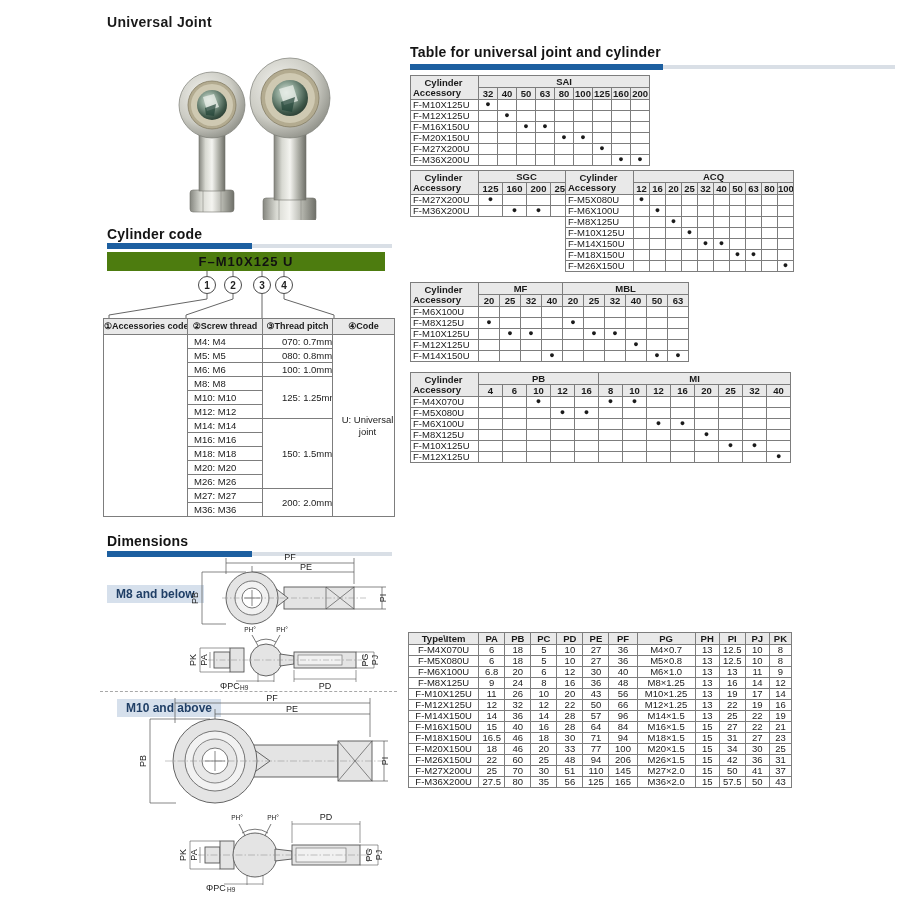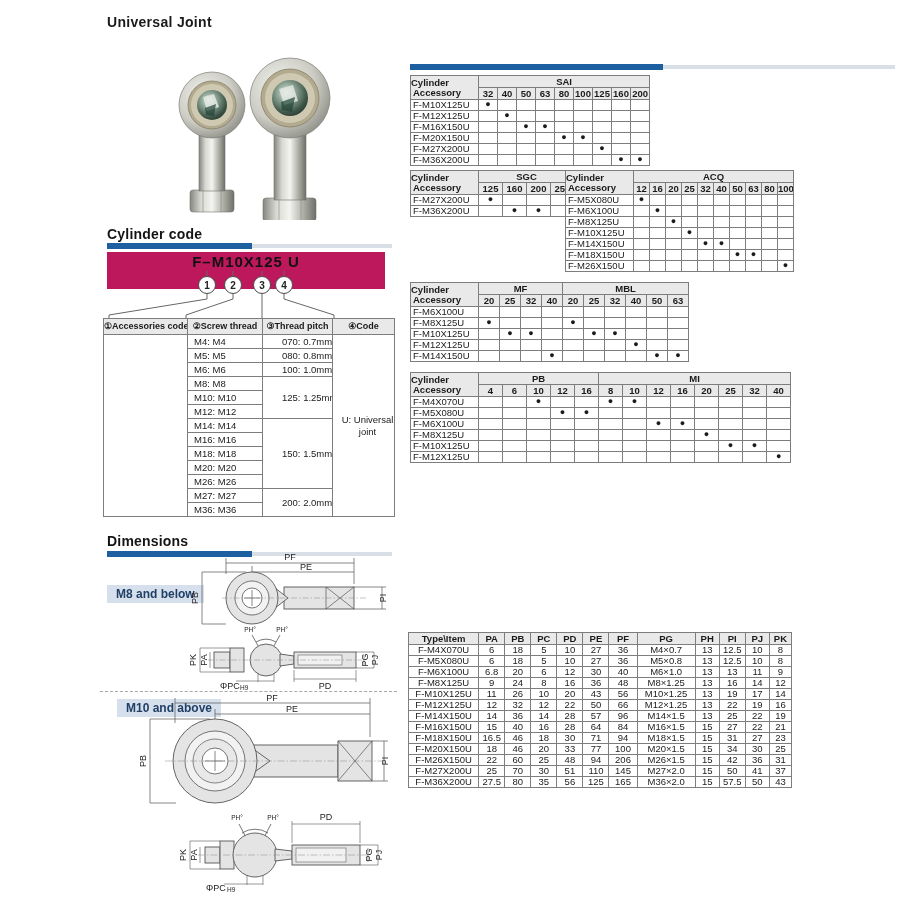--- a/index.html
+++ b/index.html
@@ -8,26 +8,26 @@
 .page{position:relative;width:900px;height:900px;background:#fff;overflow:hidden}
 .sec-title{position:absolute;font-size:14px;font-weight:bold;color:#141414;letter-spacing:.2px;white-space:nowrap}
 .rule{position:absolute;height:7px}
 .rule .dark{position:absolute;left:0;top:0;height:6px;background:#1d5fa0}
 .rule .light{position:absolute;top:1px;height:4px;background:#d9dfe6}
 table{border-collapse:collapse;table-layout:fixed;position:absolute;background:#fff}
 th,td{border:1px solid #7d7d7d;font-size:9.5px;line-height:1.05;text-align:center;padding:0;height:11px;overflow:hidden;white-space:nowrap}
 thead th{background:#e9e9e9;font-weight:bold;height:12px}
 .ctab td.lab{text-align:left;padding-left:2px}
 .corner div{font-weight:bold}
-.corner .ct{text-align:left;padding-right:2px}
+.corner .ct{text-align:center;padding-right:2px}
 .corner .cb{text-align:left;padding-left:2px}
 td.dotcell{font-size:9px}
 
-.codebar{position:absolute;left:107px;top:252px;width:278px;height:37px;background:#be185d;
- font-size:15px;font-weight:bold;text-align:center;line-height:19px;letter-spacing:1px;color:#111}
+.codebar{position:absolute;left:107px;top:252px;width:278px;height:19px;background:#4d7c0f;
+ font-size:13px;font-weight:bold;text-align:center;line-height:19px;letter-spacing:1px;color:#111}
 #t-order{left:103px;top:318px;width:291px}
 #t-order thead th{height:16px;font-size:9px}
 #t-order td{height:14px;text-align:left;padding-left:6px}
 #t-order td.accbody{background:#fff}
 #t-order td.pitch{text-align:left;padding-left:19px}
 #t-order td.codecell{text-align:center;padding-left:8px;white-space:normal;line-height:1.25;font-size:9.5px}
 
 .badge{position:absolute;background:#d6e0ec;color:#203f66;font-weight:bold;font-size:12px;padding:2px 9px;white-space:nowrap}
 .dashline{position:absolute;border-top:1px dashed #a8a8a8}
 #t-dims{left:408px;top:632px;width:384px}
@@ -87,20 +87,21 @@
       <rect x="124" y="84" width="32" height="66" fill="url(#cyl)" stroke="#74746d" stroke-width="0.6"></rect>
       <circle cx="140" cy="48" r="40" fill="url(#headg)" stroke="#7b7c75" stroke-width="0.7"></circle>
       <circle cx="140" cy="48" r="29" fill="#b3ab90" stroke="#857e65" stroke-width="0.8"></circle>
       <circle cx="140" cy="48" r="25" fill="#cfc9b2"></circle>
       <circle cx="140" cy="48" r="18" fill="url(#ballg)"></circle>
       <polygon points="129,39 143,35 148,51 134,55" fill="#e6ece6" opacity="0.8"></polygon>
       <polygon points="131,52 145,47 142,62 132,60" fill="#1f4234" opacity="0.7"></polygon>
     </g>
   </svg>
 
+  <div class="sec-title" style="left:410px;top:44px">Table for universal joint and cylinder</div>
   <div class="rule" style="left:410px;top:64px;width:485px">
     <i class="light" style="left:250px;width:235px"></i>
       <i class="dark" style="width:253px"></i>
   </div>
 
   <table class="ctab" id="t-sai" style="left:410px;top:75px;width:239px">
       <colgroup>
         <col style="width: 68px;">
         <col style="width: 19px;">
         <col style="width: 19px;">

